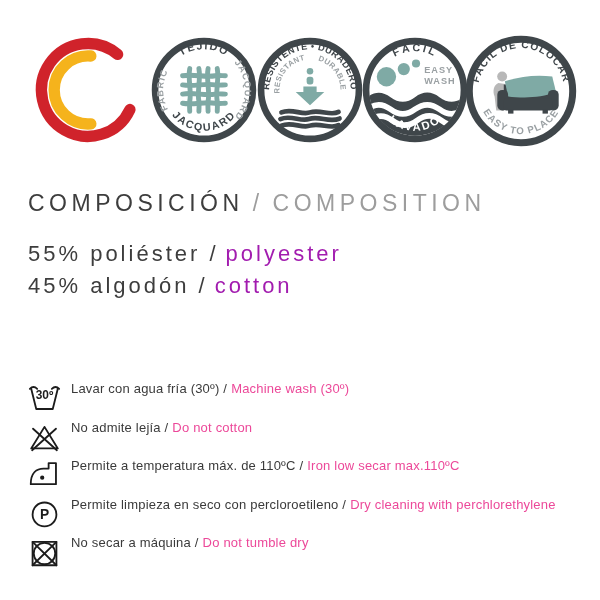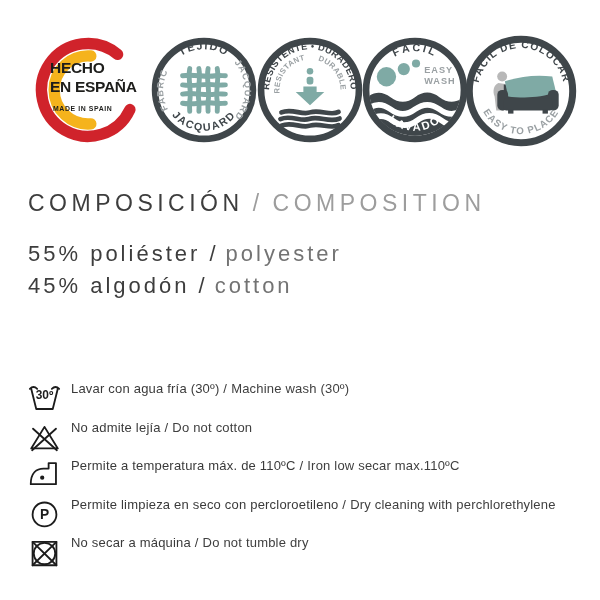--- a/index.html
+++ b/index.html
@@ -23,45 +23,40 @@
   .ct-white{font-size:11px;font-weight:bold;fill:#ffffff;letter-spacing:2px;}
   .side-gray{font-size:9px;font-weight:bold;fill:#9aa0a3;letter-spacing:1px;}
 
   
   .comp-title{position:absolute;left:28px;top:190px;font-size:23px;letter-spacing:4.5px;
               color:#3d3d3d;font-weight:300;white-space:nowrap;}
   .comp-title .sep{color:#9d9d9d;margin:0 9px;}
   .comp-title .gray{color:#9d9d9d;}
   .comp-lines{position:absolute;left:28px;top:238px;font-size:22px;letter-spacing:3px;
               color:#3d3d3d;font-weight:300;line-height:31.5px;white-space:nowrap;}
-  .comp-lines .en{color:#737373;margin-left:7px;}
+  .comp-lines .en{color:#a21caf;margin-left:7px;}
 
   
   .care{position:absolute;left:28px;top:381px;}
   .care-row{display:flex;align-items:flex-start;height:33px;margin-bottom:5.5px;}
   .care-icon{flex:0 0 auto;}
   .care-text{margin-left:10px;font-size:13px;letter-spacing:0.2px;color:#3a3a3a;white-space:nowrap;}
-  .care-text .en{color:#404040;margin-left:4px;}
+  .care-text .en{color:#ec4899;margin-left:4px;}
   .sym{font-family:"Liberation Sans", sans-serif;font-weight:bold;fill:#1c1c1c;}
 </style>
 </head>
 <body>
 
 <div class="canvas">
 
   <div class="logo">
     <svg width="134" height="116" viewBox="0 0 130 112">
       <path d="M 88.9 19.5 A 45 45 0 1 0 100.8 73.0" fill="none" stroke="#d0232b" stroke-width="11" stroke-linecap="round"></path>
       <path d="M 62.9 21.1 A 33 33 0 1 0 62.9 86.9" fill="none" stroke="#f5b31c" stroke-width="11" stroke-linecap="round"></path>
     </svg>
-    <div class="logo-text">
-      <div>HECHO</div>
-      <div>EN ESPAÑA</div>
-      <div class="logo-sub">MADE IN SPAIN</div>
-    </div>
   </div>
 
   <svg class="badge" style="left:151px" width="106" height="106" viewBox="0 0 104 104">
     <defs>
       <path id="p-b1-top" d="M 12 52 A 40 40 0 0 1 92 52"></path>
       <path id="p-b1-bot" d="M 12 52 A 40 40 0 0 0 92 52"></path>
       <path id="p-b1-left" d="M 29.1 84.8 A 40 40 0 0 1 29.1 19.2"></path>
       <path id="p-b1-right" d="M 74.9 19.2 A 40 40 0 0 1 74.9 84.8"></path>
     </defs>
     <circle cx="52" cy="52" r="48" fill="#ffffff" stroke="#3f464a" stroke-width="6.5"></circle>

